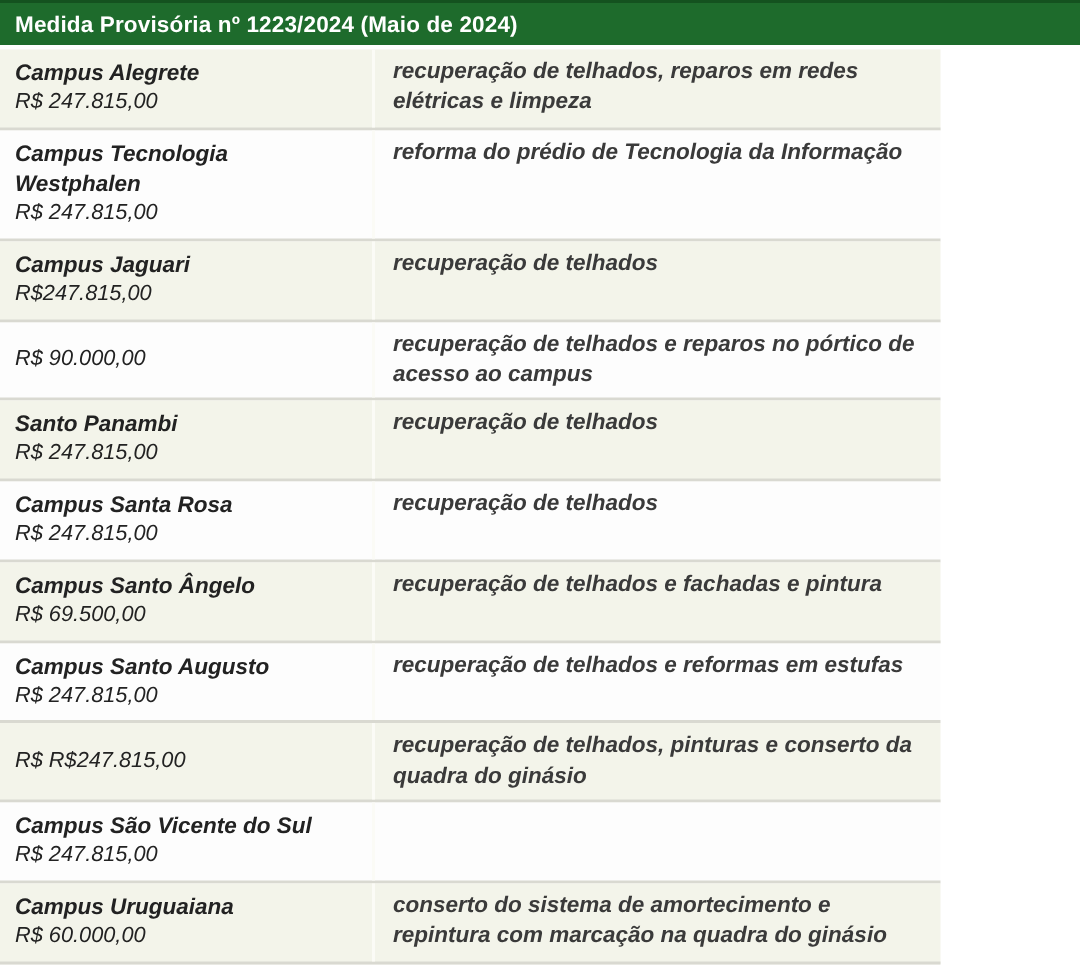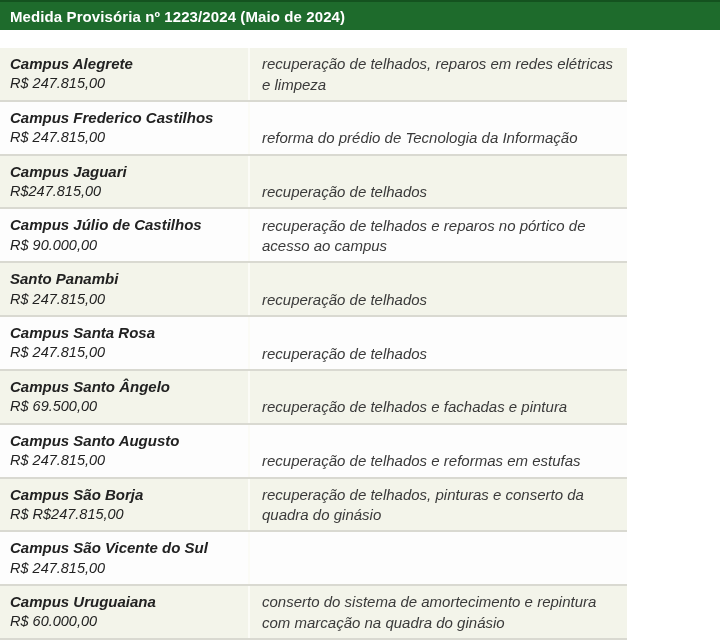--- a/index.html
+++ b/index.html
@@ -26,21 +26,21 @@
   .header-bar{
     background:var(--green);
     border-top:2px solid var(--green-dark);
     color:#ffffff;
     font-weight:bold;
     font-size:15px;
     height:30px;
     display:flex;
     align-items:center;
     padding:0 10px;
-    margin-bottom:18px;
+    margin-bottom:3px;
     letter-spacing:0.1px;
   }
   .rows{width:627px;}
   .row{
     display:grid;
     grid-template-columns:250px 1fr;
     border-bottom:2px solid var(--divider);
     min-height:48px;
   }
   .rows .row:nth-child(odd){background:var(--row-odd);}
@@ -63,21 +63,22 @@
   .campus-value{
     font-style:italic;
     font-weight:400;
     font-size:14.5px;
     color:var(--text);
     line-height:1.35;
   }
   .cell-right{
     padding:5px 12px 5px 12px;
     display:flex;
-    align-items:flex-end;
+    align-items:flex-start;
+    font-weight:bold;
   }
   .description{
     font-style:italic;
     font-size:15px;
     color:var(--desc);
     line-height:1.35;
   }
 </style>
 </head>
 <body>
@@ -94,41 +95,40 @@
       <div class="campus-name">Campus Alegrete</div>
       <div class="campus-value">R$ 247.815,00</div>
     </div>
     <div class="cell-right">
       <div class="description">recuperação de telhados, reparos em redes elétricas e limpeza</div>
     </div>
   </div>
 
   <div class="row">
     <div class="cell-left">
-      <div class="campus-name">Campus Frederico Castilhos</div>
+      <div class="campus-name">Campus Tecnologia Westphalen</div>
       <div class="campus-value">R$ 247.815,00</div>
     </div>
     <div class="cell-right">
       <div class="description">reforma do prédio de Tecnologia da Informação</div>
     </div>
   </div>
 
   <div class="row">
     <div class="cell-left">
       <div class="campus-name">Campus Jaguari</div>
       <div class="campus-value">R$247.815,00</div>
     </div>
     <div class="cell-right">
       <div class="description">recuperação de telhados</div>
     </div>
   </div>
 
   <div class="row">
     <div class="cell-left">
-      <div class="campus-name">Campus Júlio de Castilhos</div>
       <div class="campus-value">R$ 90.000,00</div>
     </div>
     <div class="cell-right">
       <div class="description">recuperação de telhados e reparos no pórtico de acesso ao campus</div>
     </div>
   </div>
 
   <div class="row">
     <div class="cell-left">
       <div class="campus-name">Santo Panambi</div>
@@ -164,21 +164,20 @@
       <div class="campus-name">Campus Santo Augusto</div>
       <div class="campus-value">R$ 247.815,00</div>
     </div>
     <div class="cell-right">
       <div class="description">recuperação de telhados e reformas em estufas</div>
     </div>
   </div>
 
   <div class="row">
     <div class="cell-left">
-      <div class="campus-name">Campus São Borja</div>
       <div class="campus-value">R$ R$247.815,00</div>
     </div>
     <div class="cell-right">
       <div class="description">recuperação de telhados, pinturas e conserto da quadra do ginásio</div>
     </div>
   </div>
 
   <div class="row">
     <div class="cell-left">
       <div class="campus-name">Campus São Vicente do Sul</div>

